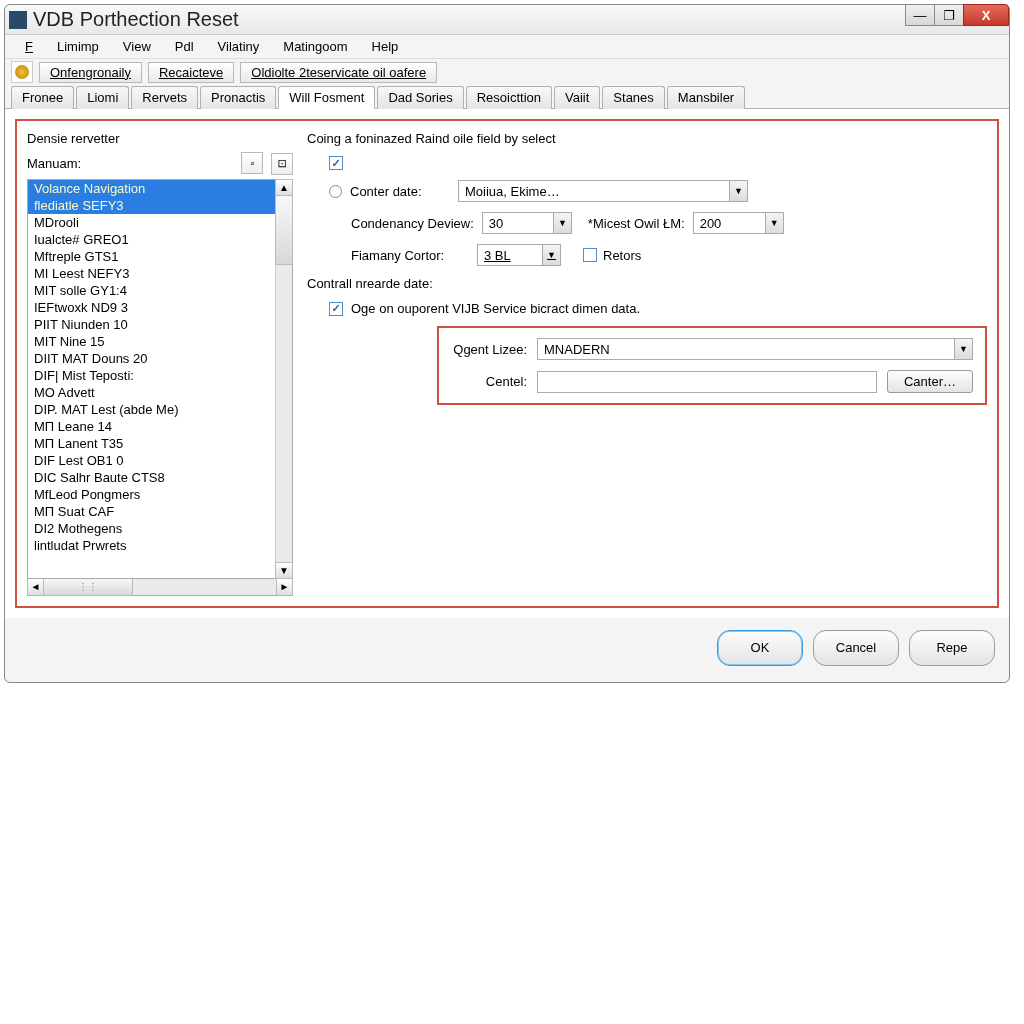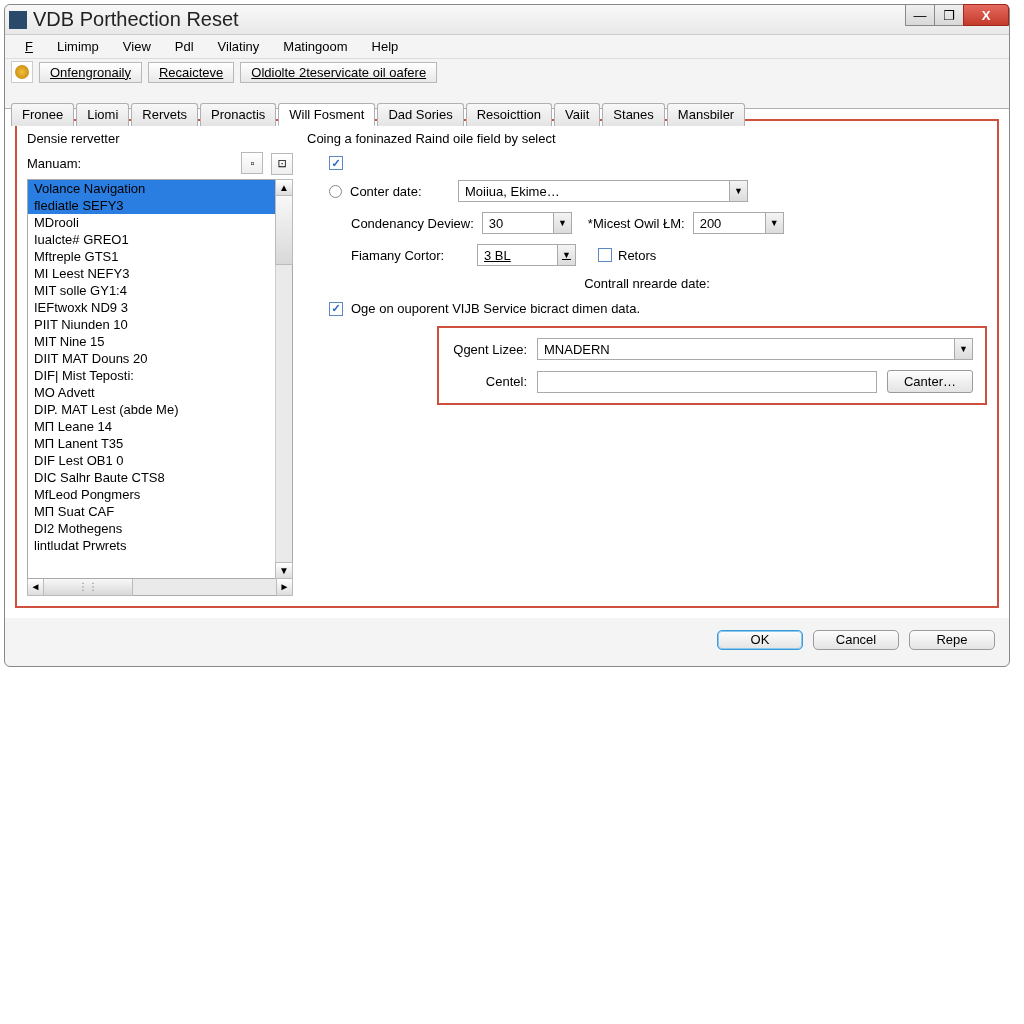--- a/index.html
+++ b/index.html
@@ -12,32 +12,32 @@
 .win-btn { width: 30px; height: 22px; border: 1px solid #888; background: linear-gradient(#f0f0f0,#d8d8d8); margin-left: -1px; display: flex; align-items: center; justify-content: center; font-family: Arial; font-size: 13px; }
 .win-btn.close { width: 46px; background: linear-gradient(#e56a5f,#c43a2a); border-color: #a02818; color: #fff; font-weight: bold; border-radius: 0 4px 0 0; }
 .menubar { display: flex; padding: 2px 8px; background: #f4f4f4; border-bottom: 1px solid #ddd; }
 .menubar-item { padding: 2px 12px; }
 .menubar-item u { text-decoration: underline; }
 .toolbar-row { display: flex; align-items: center; padding: 2px 6px; gap: 6px; background: #f4f4f4; }
 .tool-icon { width: 22px; height: 22px; background: #fff; border: 1px solid #ccc; display: flex; align-items: center; justify-content: center; }
 .tool-icon-inner { width: 14px; height: 14px; border-radius: 50%; background: radial-gradient(#f0c040,#c08000); }
 .tool-btn { padding: 2px 10px; border: 1px solid #b8b8b8; background: linear-gradient(#fff,#e8e8e8); text-decoration: underline; }
 .tabs { display: flex; padding: 0 6px; border-bottom: 1px solid #b0b0b0; background: #f4f4f4; }
-.tab { padding: 3px 10px; border: 1px solid #b0b0b0; border-bottom: none; background: linear-gradient(#f8f8f8,#e4e4e4); margin-right: 2px; border-radius: 3px 3px 0 0; position: relative; top: 18px; }
+.tab { padding: 3px 10px; border: 1px solid #b0b0b0; border-bottom: none; background: linear-gradient(#f8f8f8,#e4e4e4); margin-right: 2px; border-radius: 3px 3px 0 0; position: relative; top: 1px; }
 .tab.active { background: #fff; border-bottom: 1px solid #fff; }
 .content-outer { padding: 10px; background: #fff; }
 .red-frame { border: 2px solid #d05040; padding: 10px; display: flex; gap: 14px; min-height: 480px; }
 .left-pane { width: 266px; }
 .group-title { font-size: 13px; margin-bottom: 6px; }
 .manuam-row { display: flex; align-items: center; justify-content: space-between; margin-bottom: 4px; }
 .small-btn { width: 22px; height: 22px; border: 1px solid #b8b8b8; background: linear-gradient(#fff,#eee); margin-left: 4px; display: inline-flex; align-items: center; justify-content: center; font-size: 11px; }
 .listbox-wrap { position: relative; border: 1px solid #aaa; background: #fff; height: 400px; display: flex; }
 .listbox { flex: 1; overflow: hidden; }
 .list-item { padding: 1px 6px; white-space: nowrap; }
-.list-item.sel { background: #2a7de1; color: #000000; }
+.list-item.sel { background: #2a7de1; color: #fef9c3; }
 .vscroll { width: 17px; background: #eaeaea; border-left: 1px solid #ccc; display: flex; flex-direction: column; }
 .sb-btn { height: 17px; background: linear-gradient(#fff,#ddd); border: 1px solid #bbb; margin: -1px; font-size: 10px; text-align: center; line-height: 15px; }
 .sb-thumb { flex: 0 0 70px; background: linear-gradient(#f8f8f8,#d8d8d8); border: 1px solid #bbb; margin: 0 -1px; }
 .sb-track { flex: 1; }
 .hscroll { height: 17px; border: 1px solid #aaa; border-top: none; background: #eaeaea; display: flex; }
 .hsb-btn { width: 17px; background: linear-gradient(#fff,#ddd); border: 1px solid #bbb; margin: -1px; font-size: 10px; text-align: center; line-height: 15px; }
 .hsb-thumb { width: 90px; background: linear-gradient(#f8f8f8,#d8d8d8); border: 1px solid #bbb; margin: -1px 0; display:flex; align-items:center; justify-content:center; font-size:10px; color:#888;}
 .hsb-track { flex: 1; }
 .right-pane { flex: 1; }
 .section-label { margin-bottom: 10px; }
@@ -50,21 +50,21 @@
 .lbl-sm { }
 .combo { display: flex; border: 1px solid #aaa; background: #fff; height: 22px; align-items: center; }
 .combo-txt { flex: 1; padding: 0 6px; }
 .combo-btn { width: 18px; height: 100%; border-left: 1px solid #aaa; background: linear-gradient(#f4f4f4,#dcdcdc); display: flex; align-items: center; justify-content: center; font-size: 9px; }
 .txt-input { border: 1px solid #aaa; background: #fff; height: 22px; padding: 0 6px; flex: 1; }
 .inner-red { border: 2px solid #d05040; padding: 10px 12px; margin-left: 22px; margin-top: 6px; }
 .inner-row { display: flex; align-items: center; gap: 10px; margin-bottom: 10px; }
 .inner-lbl { min-width: 76px; text-align: right; }
 .btn { padding: 3px 16px; border: 1px solid #9a9a9a; background: linear-gradient(#fdfdfd,#e4e4e4); border-radius: 3px; }
 .dlg-buttons { display: flex; justify-content: flex-end; gap: 10px; padding: 12px 14px 16px; }
-.dlg-btn { width: 86px; height: 20px; border: 1px solid #9a9a9a; background: linear-gradient(#fdfdfd,#e4e4e4); border-radius: 5px; display: flex; align-items: center; justify-content: center; }
+.dlg-btn { width: 86px; height: 36px; border: 1px solid #9a9a9a; background: linear-gradient(#fdfdfd,#e4e4e4); border-radius: 13px; display: flex; align-items: center; justify-content: center; }
 .dlg-btn.default { border: 1px solid #3a9ad9; box-shadow: 0 0 0 1px #8cc8ee inset; }
 </style>
 </head>
 <body>
 
 <div class="window">
 
   <div class="titlebar">
     <span class="titlebar-icon"></span>
     <span class="titlebar-title">VDB Porthection Reset</span>
@@ -183,31 +183,31 @@
           </div>
           <span class="lbl-sm" style="margin-left:8px;">*Micest Owil ŁM:</span>
           <div class="combo" style="width:91px;">
             <div class="combo-txt">200</div>
             <div class="combo-btn">▼</div>
           </div>
         </div>
 
         <div class="form-row indent" style="margin-left:44px;">
           <span class="lbl">Fiamany Cortor:</span>
-          <div class="combo" style="width:99px;text-decoration:underline;">
+          <div class="combo" style="width:84px;text-decoration:underline;">
             <div class="combo-txt">3 BL</div>
             <div class="combo-btn">▼</div>
           </div>
           <span style="margin-left:14px; display:flex; align-items:center; gap:6px;">
             <span class="chk"></span>
             <span>Retors</span>
           </span>
         </div>
 
-        <div class="section-label" style="margin-top:2px;text-align:center;">Contrall nrearde date:</div>
+        <div class="section-label" style="margin-top:2px;">Contrall nrearde date:</div>
 
         <div class="form-row indent">
           <span class="chk checked"></span>
           <span>Oge on ouporent VIJB Service bicract dimen data.</span>
         </div>
 
         <div class="inner-red" style="margin-left:130px;">
           <div class="inner-row">
             <span class="inner-lbl">Qgent Lizee:</span>
             <div class="combo" style="flex:1;">

